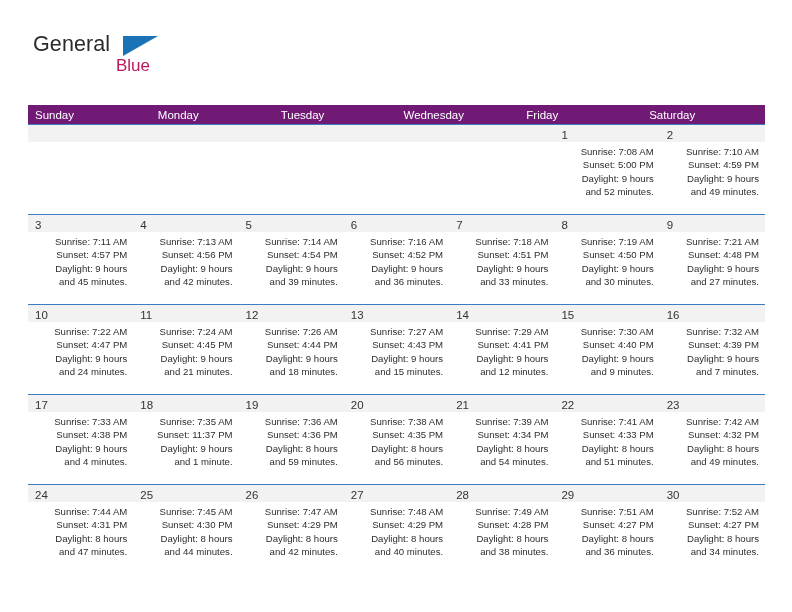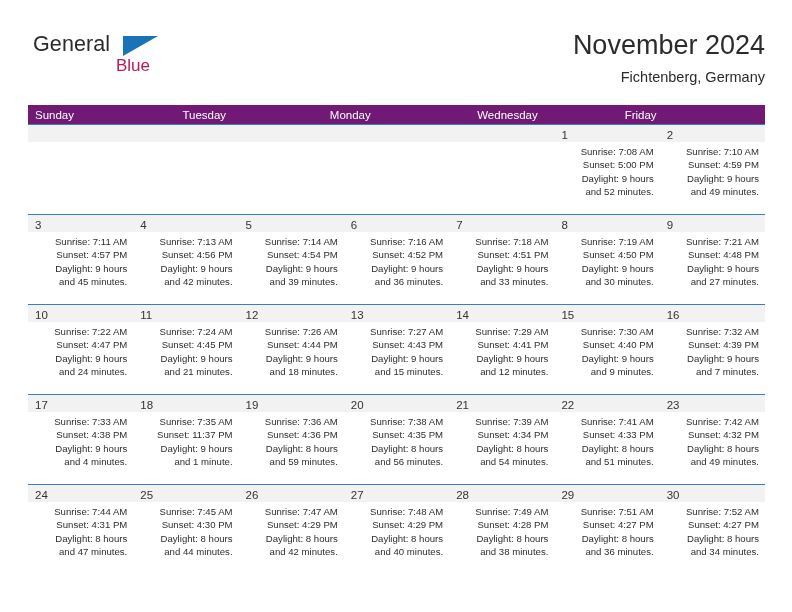--- a/index.html
+++ b/index.html
@@ -162,35 +162,32 @@
 <div class="page">
 
   <div class="header">
 
     <div class="brand">
       <span class="brand-general">General</span>
       <span class="brand-triangle"></span>
       <span class="brand-blue">Blue</span>
     </div>
 
-    <div class="title-block">
-      <div class="cal-title">November 2024</div>
-      <div class="cal-subtitle">Fichtenberg, Germany</div>
-    </div>
 
   </div>
 
   <div class="calendar">
 
     <div class="weekday-row">
       <div class="weekday">Sunday</div>
+      <div class="weekday">Monday</div>
       <div class="weekday">Tuesday</div>
-      <div class="weekday">Monday</div>
       <div class="weekday">Wednesday</div>
       <div class="weekday">Friday</div>
+      <div class="weekday">Saturday</div>
     </div>
 
     <div class="week-row">
       <div class="day-cell empty">
         <div class="daynum-band"><span class="daynum"></span></div>
         <div class="day-info">
           <div></div>
           <div></div>
           <div></div>
           <div></div>

